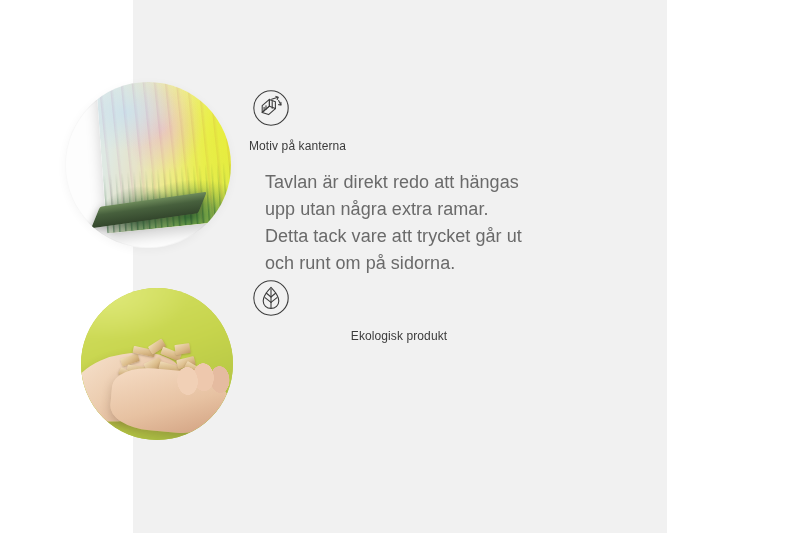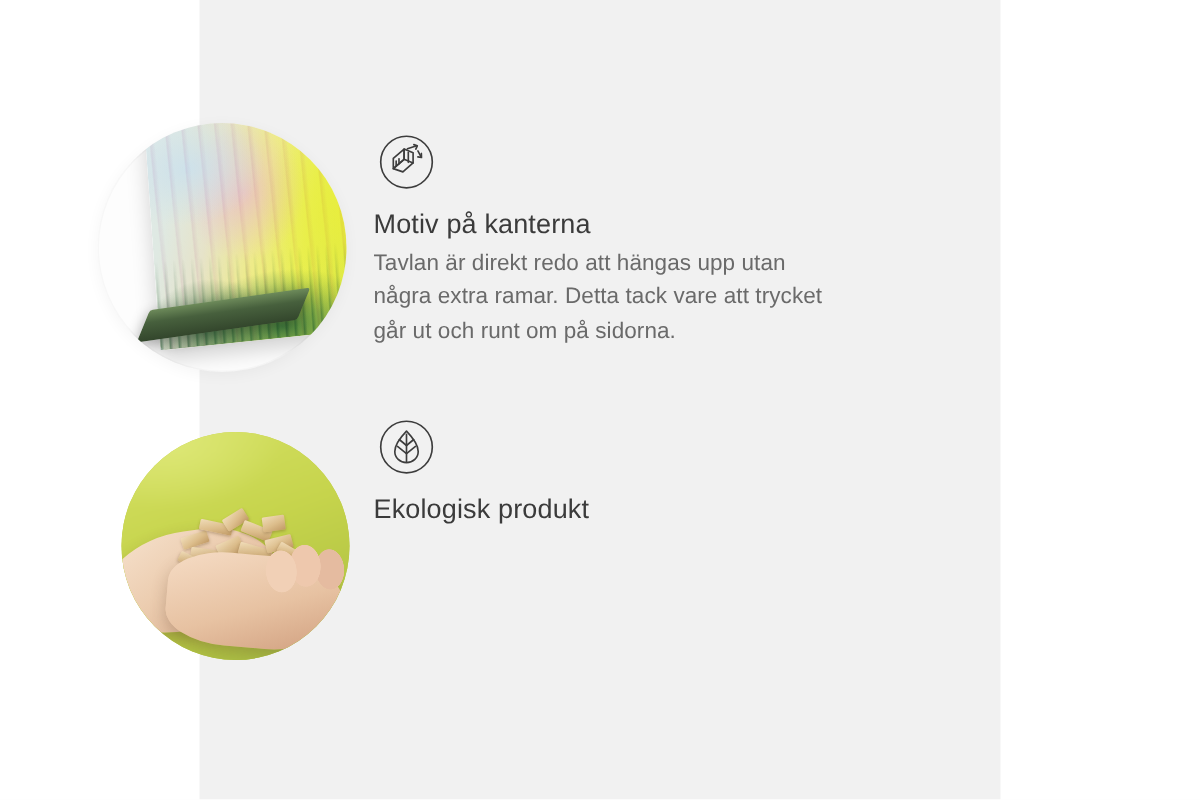--- a/index.html
+++ b/index.html
@@ -31,21 +31,21 @@
     background: #f1f1f1;
   }
 
   
   .feature-row {
     position: absolute;
     display: flex;
     align-items: flex-start;
   }
   .feature-row.row-1 { left: 63px; top: 80px; }
-  .feature-row.row-2 { left: 63px; top: 270px; }
+  .feature-row.row-2 { left: 63px; top: 270px; text-align: center; }
 
   .media {
     position: relative;
     width: 172px;
     height: 172px;
     flex: 0 0 172px;
   }
 
   
   .disc-white {
@@ -224,31 +224,31 @@
   .icon-badge {
     width: 44px;
     height: 44px;
     margin-bottom: 9px;
   }
   .icon-badge svg { display: block; }
 
   .feature-title {
     margin: 0 0 4px 0;
     font-family: "Liberation Sans", sans-serif;
-    font-size: 18px;
+    font-size: 12px;
     font-weight: 400;
     line-height: 1.2;
     color: #3b3b3b;
     letter-spacing: 0.1px;
   }
 
   .feature-desc {
-    margin: 0;
+    margin: 16px;
     font-family: "Liberation Sans", sans-serif;
-    font-size: 15px;
+    font-size: 18px;
     font-weight: 400;
     line-height: 1.5;
     color: #6a6a6a;
     letter-spacing: 0.05px;
   }
 </style>
 </head>
 <body>
 
 <div class="page">

